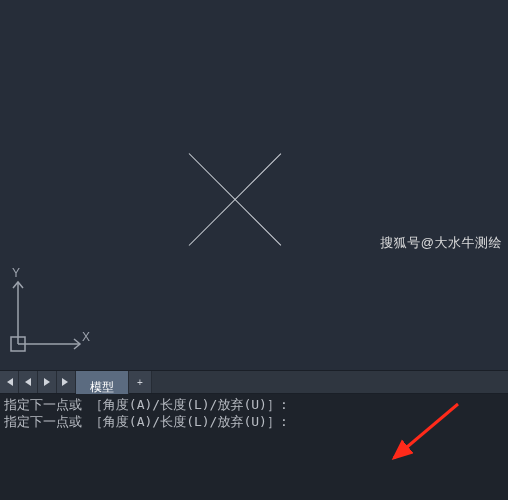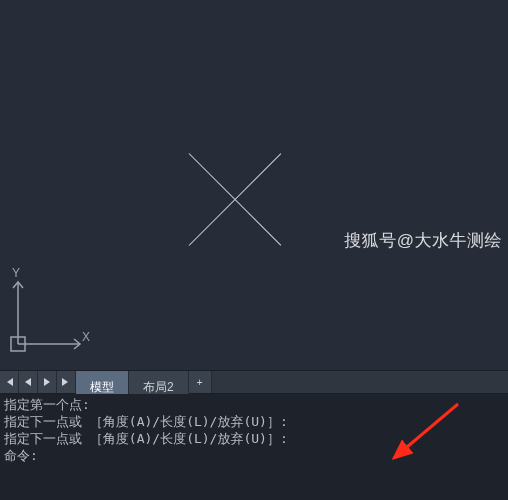--- a/index.html
+++ b/index.html
@@ -9,21 +9,21 @@
   .axis svg{display:block}
   .axis .lbl{position:absolute;color:#9da3ad;font-size:12px}
   .tabstrip{display:flex;align-items:stretch;height:22px;background:#2f3640;border-top:1px solid #1a1f27;border-bottom:1px solid #1a1f27}
   .navbtn{width:18px;display:flex;align-items:center;justify-content:center;color:#cfd3da;background:#3a424e;border-right:1px solid #262c35;cursor:pointer;font-size:10px}
   .tab{padding:16px 14px;display:flex;align-items:center;color:#cfd3da;background:#3a424e;border-right:1px solid #262c35;cursor:pointer;font-size:12px}
   .tab.active{background:#5b6b80;color:#fff}
   .cmd{background:#1e232b;color:#b8bcc3;font-size:13px;line-height:17px;padding:2px 4px 4px 4px;height:104px;position:relative;font-family:"SimSun","Microsoft YaHei",monospace}
   .cmd .row{white-space:nowrap;letter-spacing:0}
   .cmd .input{display:inline-block;border:2px solid #ff2a1a;color:#fff;padding:0 4px;line-height:15px;min-width:10px;text-align:center}
   .arrow{position:absolute}
-  .wm{position:absolute;right:6px;bottom:118px;color:#e8e8e8;font-size:17px;opacity:.92;letter-spacing:.5px}
+  .wm{position:absolute;right:6px;bottom:118px;color:#e8e8e8;font-size:13px;opacity:.92;letter-spacing:.5px}
 </style>
 </head>
 <body>
 
 <div class="canvas">
 
   <div class="xseg" style="left:189px;top:153px;width:130px;transform:rotate(45deg)"></div>
   <div class="xseg" style="left:189px;top:245px;width:130px;transform:rotate(-45deg)"></div>
 
   <div class="axis">
@@ -56,29 +56,26 @@
     <svg width="8" height="10">
         <path d="M1 1l6 4-6 4z" fill="#cfd3da"></path>
       </svg>
   </div>
   <div class="navbtn">
     <svg width="10" height="10">
         <path d="M9 1v8M1 1l6 4-6 4z" fill="#cfd3da"></path>
       </svg>
   </div>
   <div class="tab active">模型</div>
-  <div class="tab">布局2</div>
   <div class="navbtn" style="width:22px">+</div>
 </div>
 
 <div class="cmd">
-  <div class="row">指定第一个点:</div>
   <div class="row">指定下一点或 ［角度(A)/长度(L)/放弃(U)］:</div>
   <div class="row">指定下一点或 ［角度(A)/长度(L)/放弃(U)］:</div>
-  <div class="row">命令:</div>
 
   <svg class="arrow" width="90" height="70" style="left:380px;top:6px">
     <defs>
         <marker id="ah" markerWidth="8" markerHeight="8" refX="6" refY="3" orient="auto">
           <path d="M0 0L7 3 0 6z" fill="#ff2a1a"></path>
         </marker>
       </defs>
     <line x1="78" y1="4" x2="14" y2="58" stroke="#ff2a1a" stroke-width="3" marker-end="url(#ah)"></line>
   </svg>
 </div>

